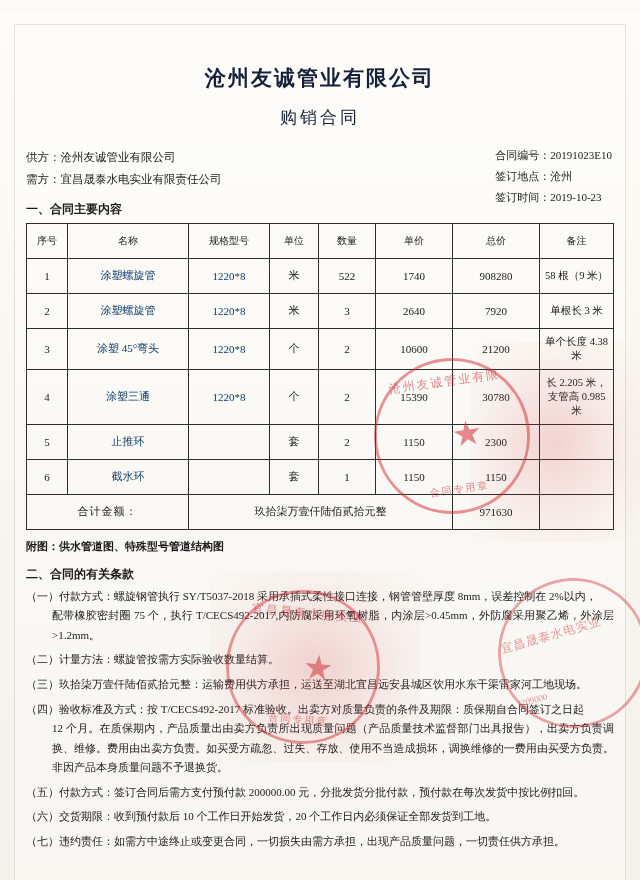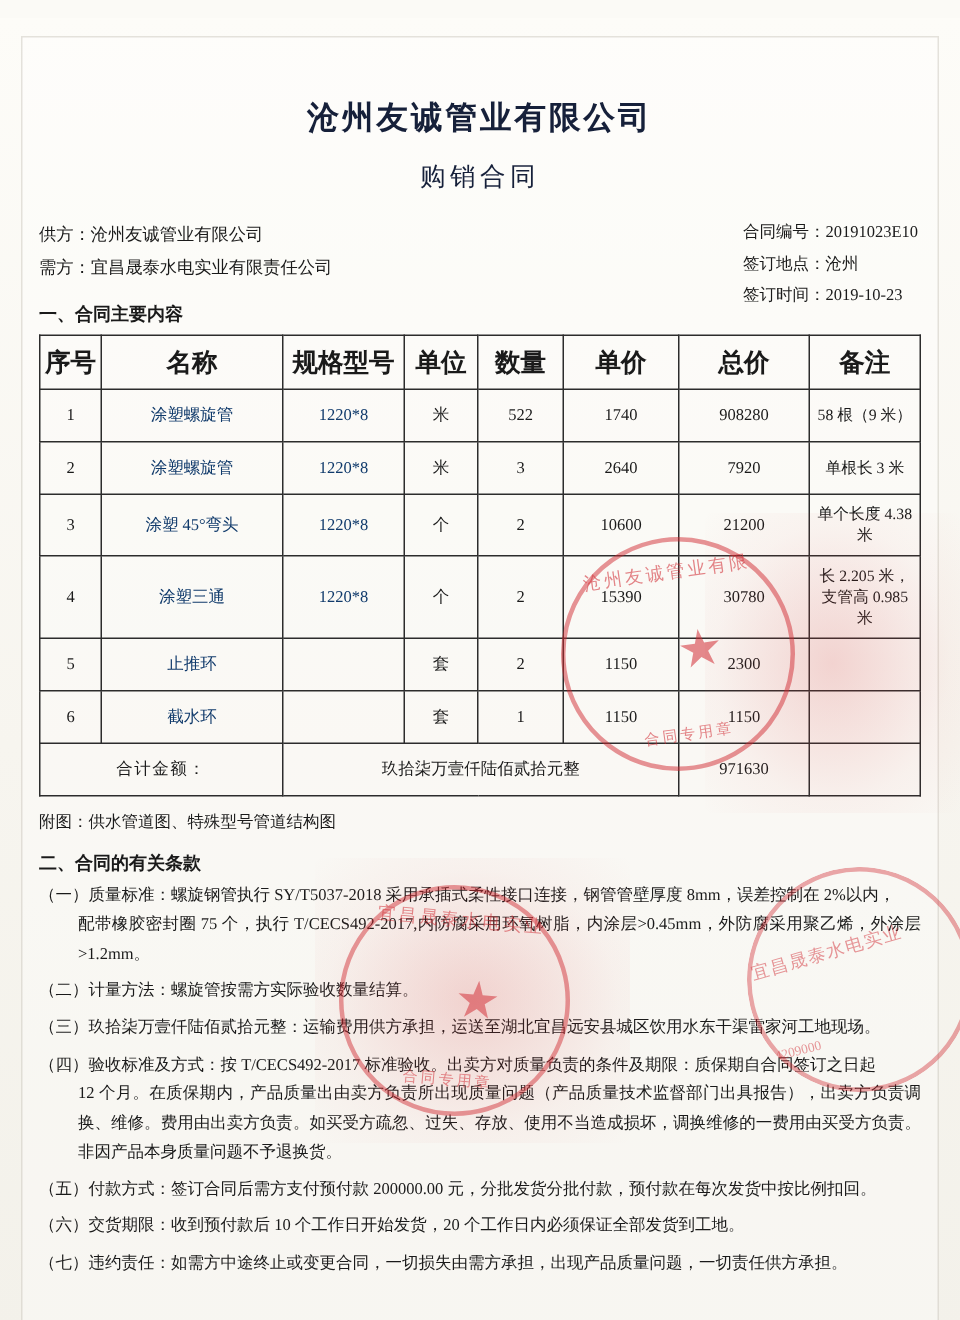--- a/index.html
+++ b/index.html
@@ -85,22 +85,22 @@
     table-layout: fixed;
   }
   table.goods th, table.goods td {
     border: 1px solid #2c2c2c;
     text-align: center;
     padding: 6px 2px;
     height: 22px;
     vertical-align: middle;
   }
   table.goods th {
-    font-weight: bold;
-    font-size: 17px;
+    font-weight: normal;
+    font-size: 10px;
   }
   .col-idx { width: 36px; }
   .col-name { width: 116px; }
   .col-spec { width: 76px; }
   .col-unit { width: 44px; }
   .col-qty { width: 52px; margin-left: 16px; }
   .col-price { width: 72px; }
   .col-total { width: 82px; }
   .col-note { }
   .name-cell { color: #103a6b; }
@@ -108,20 +108,21 @@
   .sum-label { letter-spacing: 1px; }
   .sum-words { font-size: 11px; letter-spacing: 0px; }
   .note-row {
     font-size: 10.8px;
     margin-top: 6px;
     line-height: 1.6;
   }
   .attach-row {
     font-size: 11px;
     margin-top: 9px;
+    font-weight: bold;
   }
   .clause-head {
     font-size: 12px;
     font-weight: bold;
     margin-top: 12px;
     margin-bottom: 4px;
   }
   .clause {
     font-size: 11px;
     line-height: 1.78;
@@ -334,21 +335,21 @@
           <td></td>
         </tr>
       </tbody>
     </table>
 
     <div class="attach-row">附图：供水管道图、特殊型号管道结构图</div>
 
     <div class="clause-head">二、合同的有关条款</div>
 
     <div class="clause">
-      <span class="ind"><span>（一）质量标准：</span><span>螺旋钢管执行 SY/T5037-2018 采用承插式柔性接口连接，钢管管壁厚度 8mm，误差控制在 2%以内，</span></span>
+      <span class="ind"><span>（一）付款方式：</span><span>螺旋钢管执行 SY/T5037-2018 采用承插式柔性接口连接，钢管管壁厚度 8mm，误差控制在 2%以内，</span></span>
       <span class="cont">配带橡胶密封圈 75 个，执行 T/CECS492-2017,内防腐采用环氧树脂，内涂层&gt;0.45mm，外防腐采用聚乙烯，外涂层&gt;1.2mm。</span>
     </div>
 
     <div class="clause">
       <span class="ind"><span>（二）计量方法：</span><span>螺旋管按需方实际验收数量结算。</span></span>
     </div>
 
     <div class="clause">
       <span class="ind"><span>（三）玖拾柒万壹仟陆佰贰拾元整：</span><span>运输费用供方承担，运送至湖北宜昌远安县城区饮用水东干渠雷家河工地现场。</span></span>
     </div>

